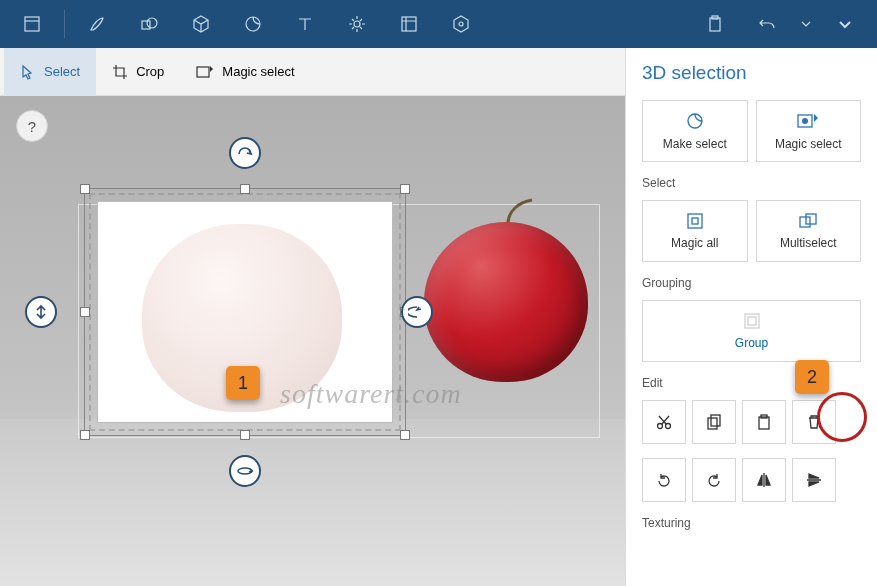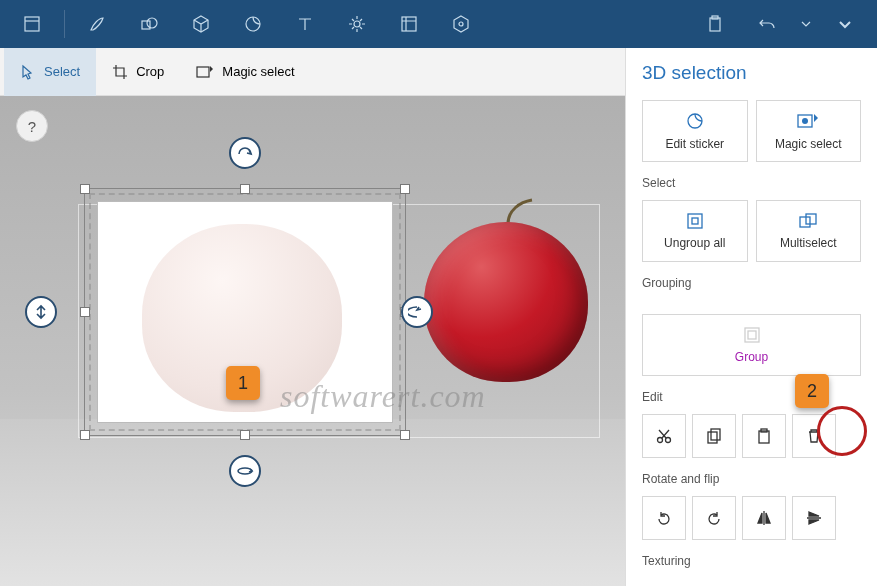--- a/index.html
+++ b/index.html
@@ -41,28 +41,28 @@
   .sh-bl { left: -5px; bottom: -5px; } .sh-b { left: 50%; bottom: -5px; margin-left: -5px; } .sh-br { right: -5px; bottom: -5px; }
   .rot-handle { position: absolute; width: 32px; height: 32px; background: #fff; border: 2px solid #2a4d70; border-radius: 50%; display: flex; align-items: center; justify-content: center; cursor: pointer; }
   .rot-handle svg { stroke: #2a4d70; fill: none; stroke-width: 1.6; }
   .rh-top { left: 50%; top: -52px; margin-left: -16px; }
   .rh-left { left: -60px; top: 50%; margin-top: -16px; }
   .rh-right { right: -28px; top: 50%; margin-top: -16px; }
   .rh-bottom { left: 50%; bottom: -52px; margin-left: -16px; }
 
   .callout { position: absolute; width: 34px; height: 34px; background: #f08c28; border-radius: 5px; box-shadow: 0 3px 6px rgba(0,0,0,0.35); display: flex; align-items: center; justify-content: center; font-size: 18px; font-weight: 500; color: #2a2a2a; }
   .c1 { left: 226px; top: 270px; }
-  .watermark { position: absolute; left: 280px; top: 282px; font-size: 32px; font-style: italic; color: rgba(130,130,130,0.5); letter-spacing: 1px; font-family: Georgia, serif; pointer-events: none; }
+  .watermark { position: absolute; left: 280px; top: 282px; font-size: 28px; font-style: italic; color: rgba(130,130,130,0.5); letter-spacing: 1px; font-family: Georgia, serif; pointer-events: none; }
 
   
   .panel { position: absolute; right: 0; top: 48px; width: 252px; bottom: 0; background: #fff; border-left: 1px solid #ddd; overflow-y: auto; padding: 0 16px 26px; }
   .panel h2 { font-size: 19px; font-weight: 400; color: #2b74bb; padding: 14px 0 16px; }
   .btn-row { display: flex; gap: 8px; margin-bottom: 14px; }
   .btn-col { flex: 1; display: flex; flex-direction: column; align-items: center; justify-content: center; gap: 6px; height: 62px; border: 1px solid #d6d6d6; font-size: 12px; color: #333; cursor: pointer; background: #fff; }
-  .btn-col.disabled { color: #a21caf; cursor: default; margin-top: 14px; }
+  .btn-col.disabled { color: #0369a1; cursor: default; }
   .btn-col svg { stroke: #2b74bb; fill: none; stroke-width: 1.3; }
   .btn-col.disabled svg { stroke: #cfcfcf; }
   .section-label { font-size: 12px; color: #555; margin: 6px 0 10px; }
   .icon-row { display: flex; gap: 6px; margin-bottom: 14px; position: relative; }
   .icon-btn { width: 44px; height: 44px; border: 1px solid #d6d6d6; display: flex; align-items: center; justify-content: center; cursor: pointer; background: #fff; }
   .icon-btn svg { stroke: #333; fill: none; stroke-width: 1.3; }
   .c2 { position: absolute; right: 32px; top: -40px; }
   .red-circle { position: absolute; right: -6px; top: -8px; width: 50px; height: 50px; border: 3px solid #b81f1f; border-radius: 50%; pointer-events: none; }
 </style>
 </head>
@@ -257,40 +257,40 @@
 
 <div class="panel">
   <h2>3D selection</h2>
 
   <div class="btn-row">
     <div class="btn-col">
       <svg width="22" height="20" viewBox="0 0 22 20">
           <circle cx="11" cy="10" r="7"></circle>
           <path d="M11 3c0 7 7 7 7 7"></path>
         </svg>
-      <span>Edit sticker</span>
+      <span>Make select</span>
     </div>
     <div class="btn-col">
       <svg width="24" height="20" viewBox="0 0 24 20">
           <rect x="2" y="4" width="14" height="12"></rect>
           <circle cx="9" cy="10" r="3" fill="#2b74bb" stroke="none"></circle>
           <path d="M18 3l4 4-4 4" fill="#2b74bb" stroke="none"></path>
         </svg>
       <span>Magic select</span>
     </div>
   </div>
 
   <div class="section-label">Select</div>
   <div class="btn-row">
     <div class="btn-col">
       <svg width="18" height="18" viewBox="0 0 18 18">
           <rect x="2" y="2" width="14" height="14"></rect>
           <rect x="6" y="6" width="6" height="6"></rect>
         </svg>
-      <span>Ungroup all</span>
+      <span>Magic all</span>
     </div>
     <div class="btn-col">
       <svg width="20" height="18" viewBox="0 0 20 18">
           <rect x="2" y="5" width="10" height="10"></rect>
           <rect x="8" y="2" width="10" height="10"></rect>
         </svg>
       <span>Multiselect</span>
     </div>
   </div>
 
@@ -330,21 +330,20 @@
         <svg width="18" height="18" viewBox="0 0 18 18">
           <path d="M4 5h10M6 5V3h6v2M5 5l1 10h6l1-10"></path>
         </svg>
       </div>
     <div class="callout c2">
         <span>2</span>
       </div>
     <div class="red-circle"></div>
   </div>
 
-  <div class="section-label">Rotate and flip</div>
   <div class="icon-row">
     <div class="icon-btn">
         <svg width="18" height="18" viewBox="0 0 18 18">
           <path d="M4 10a5 5 0 1 0 2-4"></path>
           <path d="M6 3v4h4"></path>
         </svg>
       </div>
     <div class="icon-btn">
         <svg width="18" height="18" viewBox="0 0 18 18">
           <path d="M14 10a5 5 0 1 1-2-4"></path>

